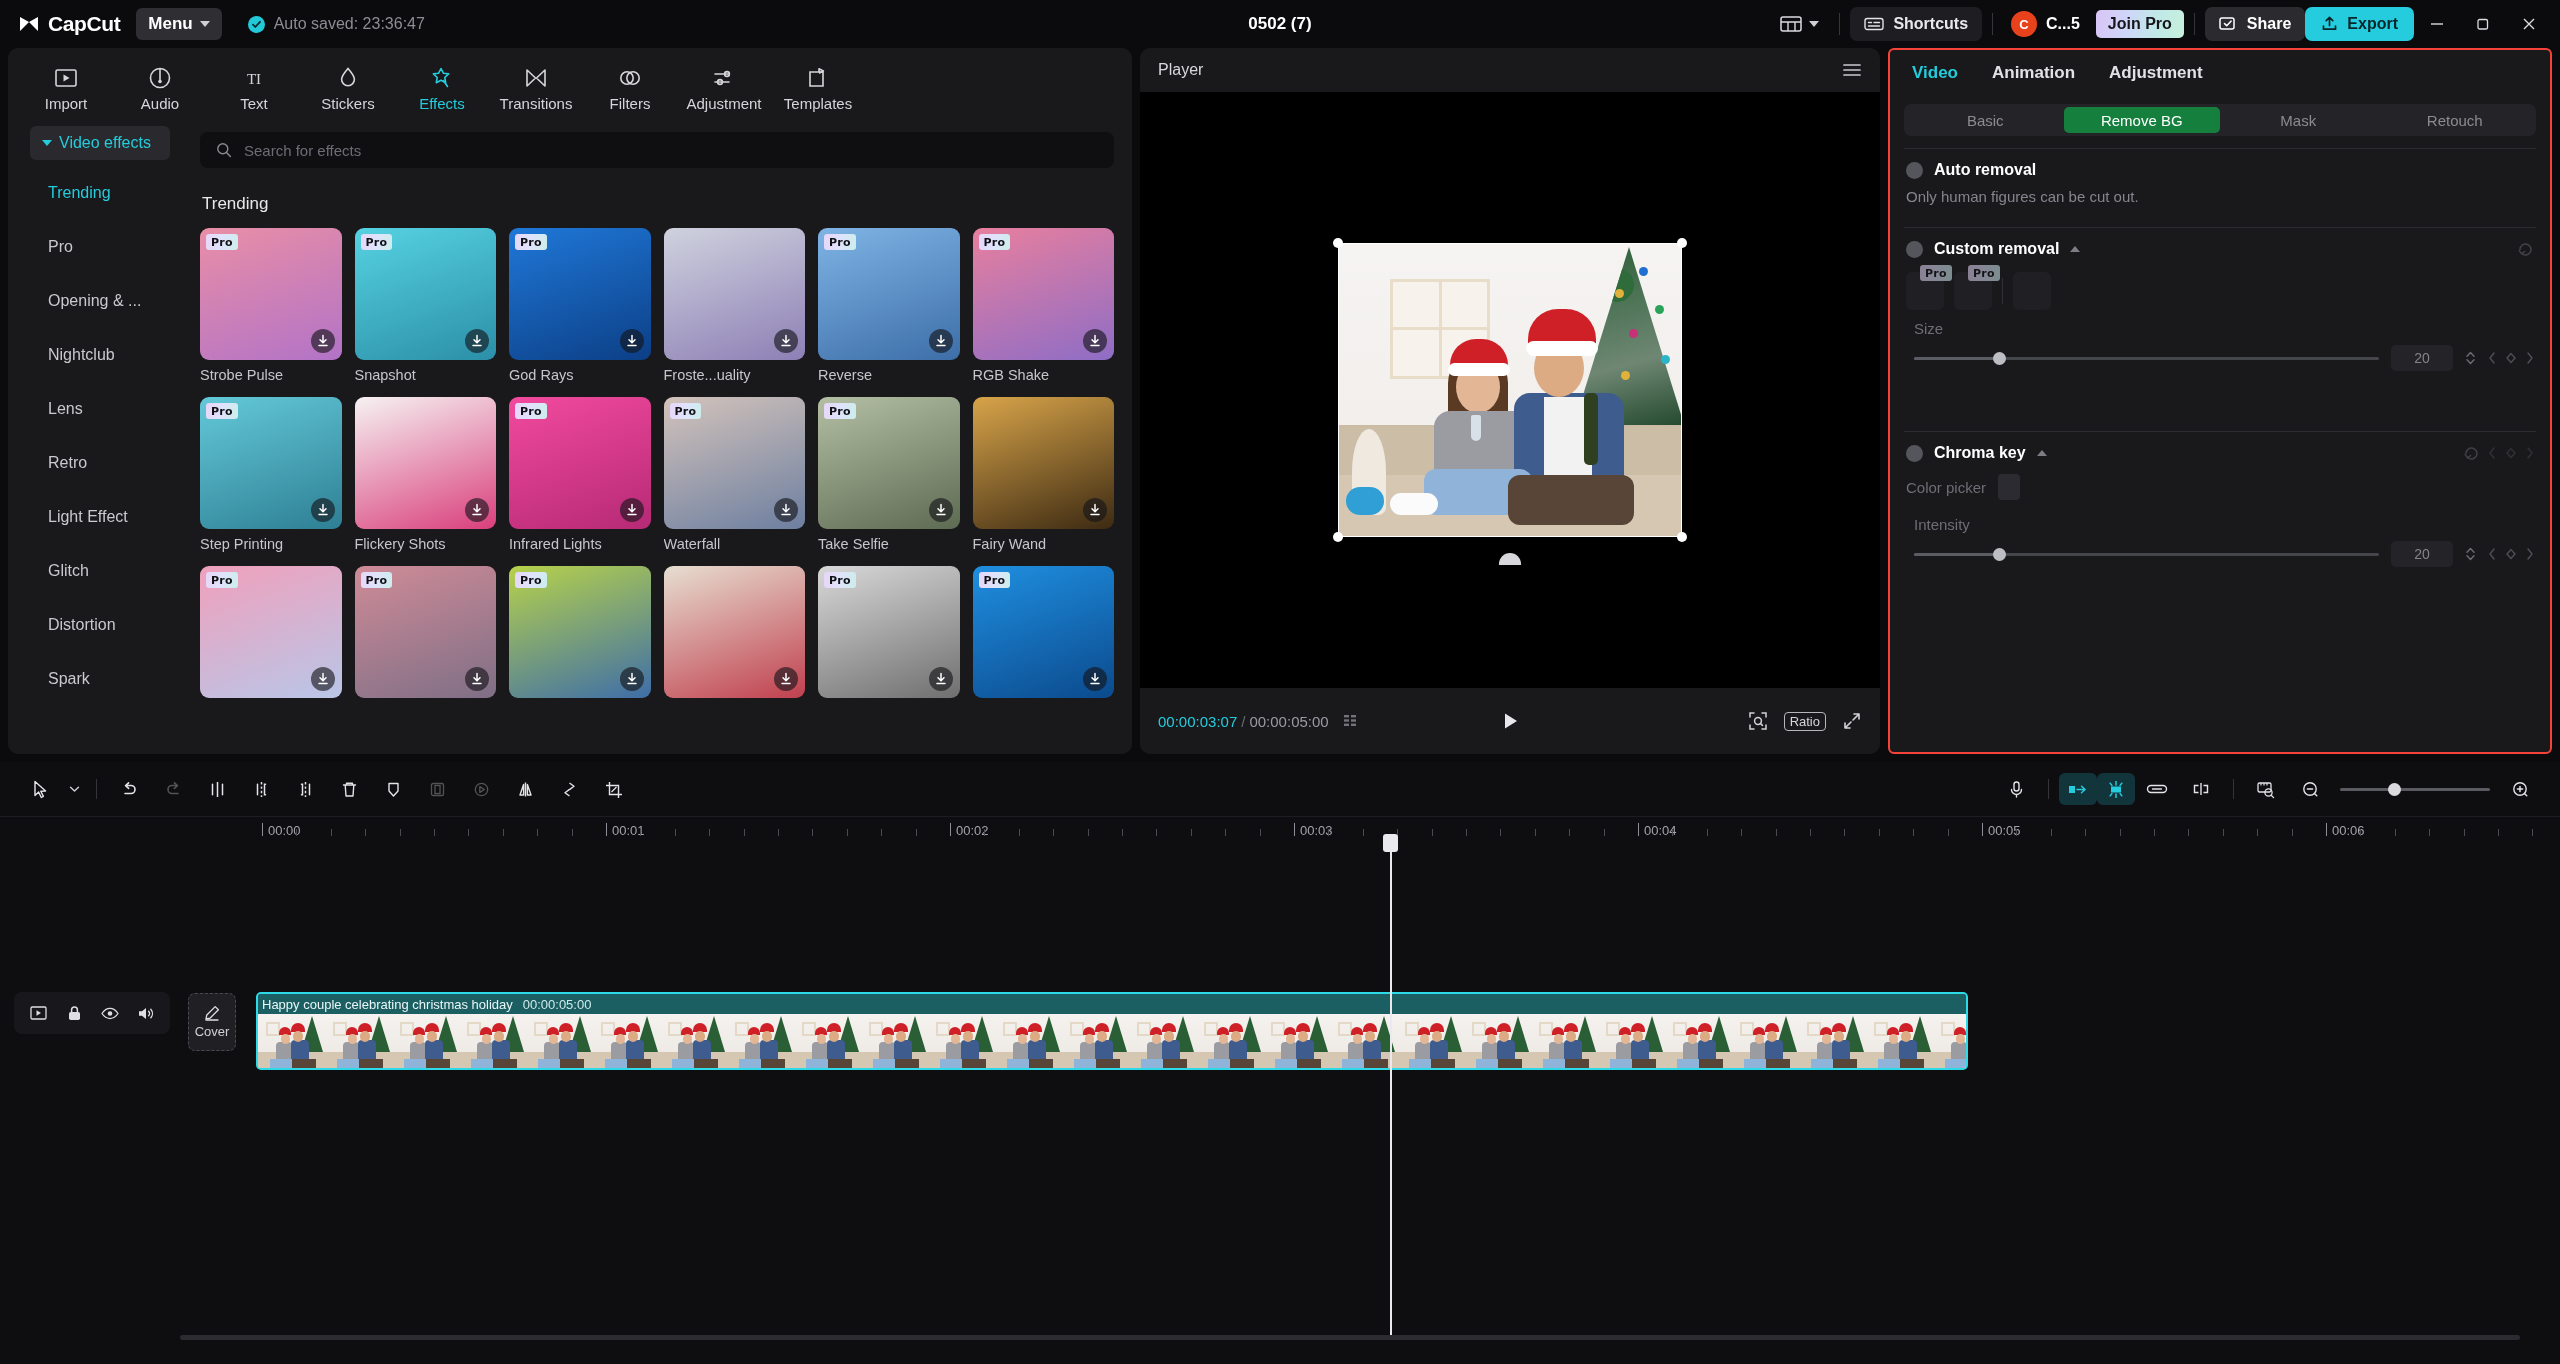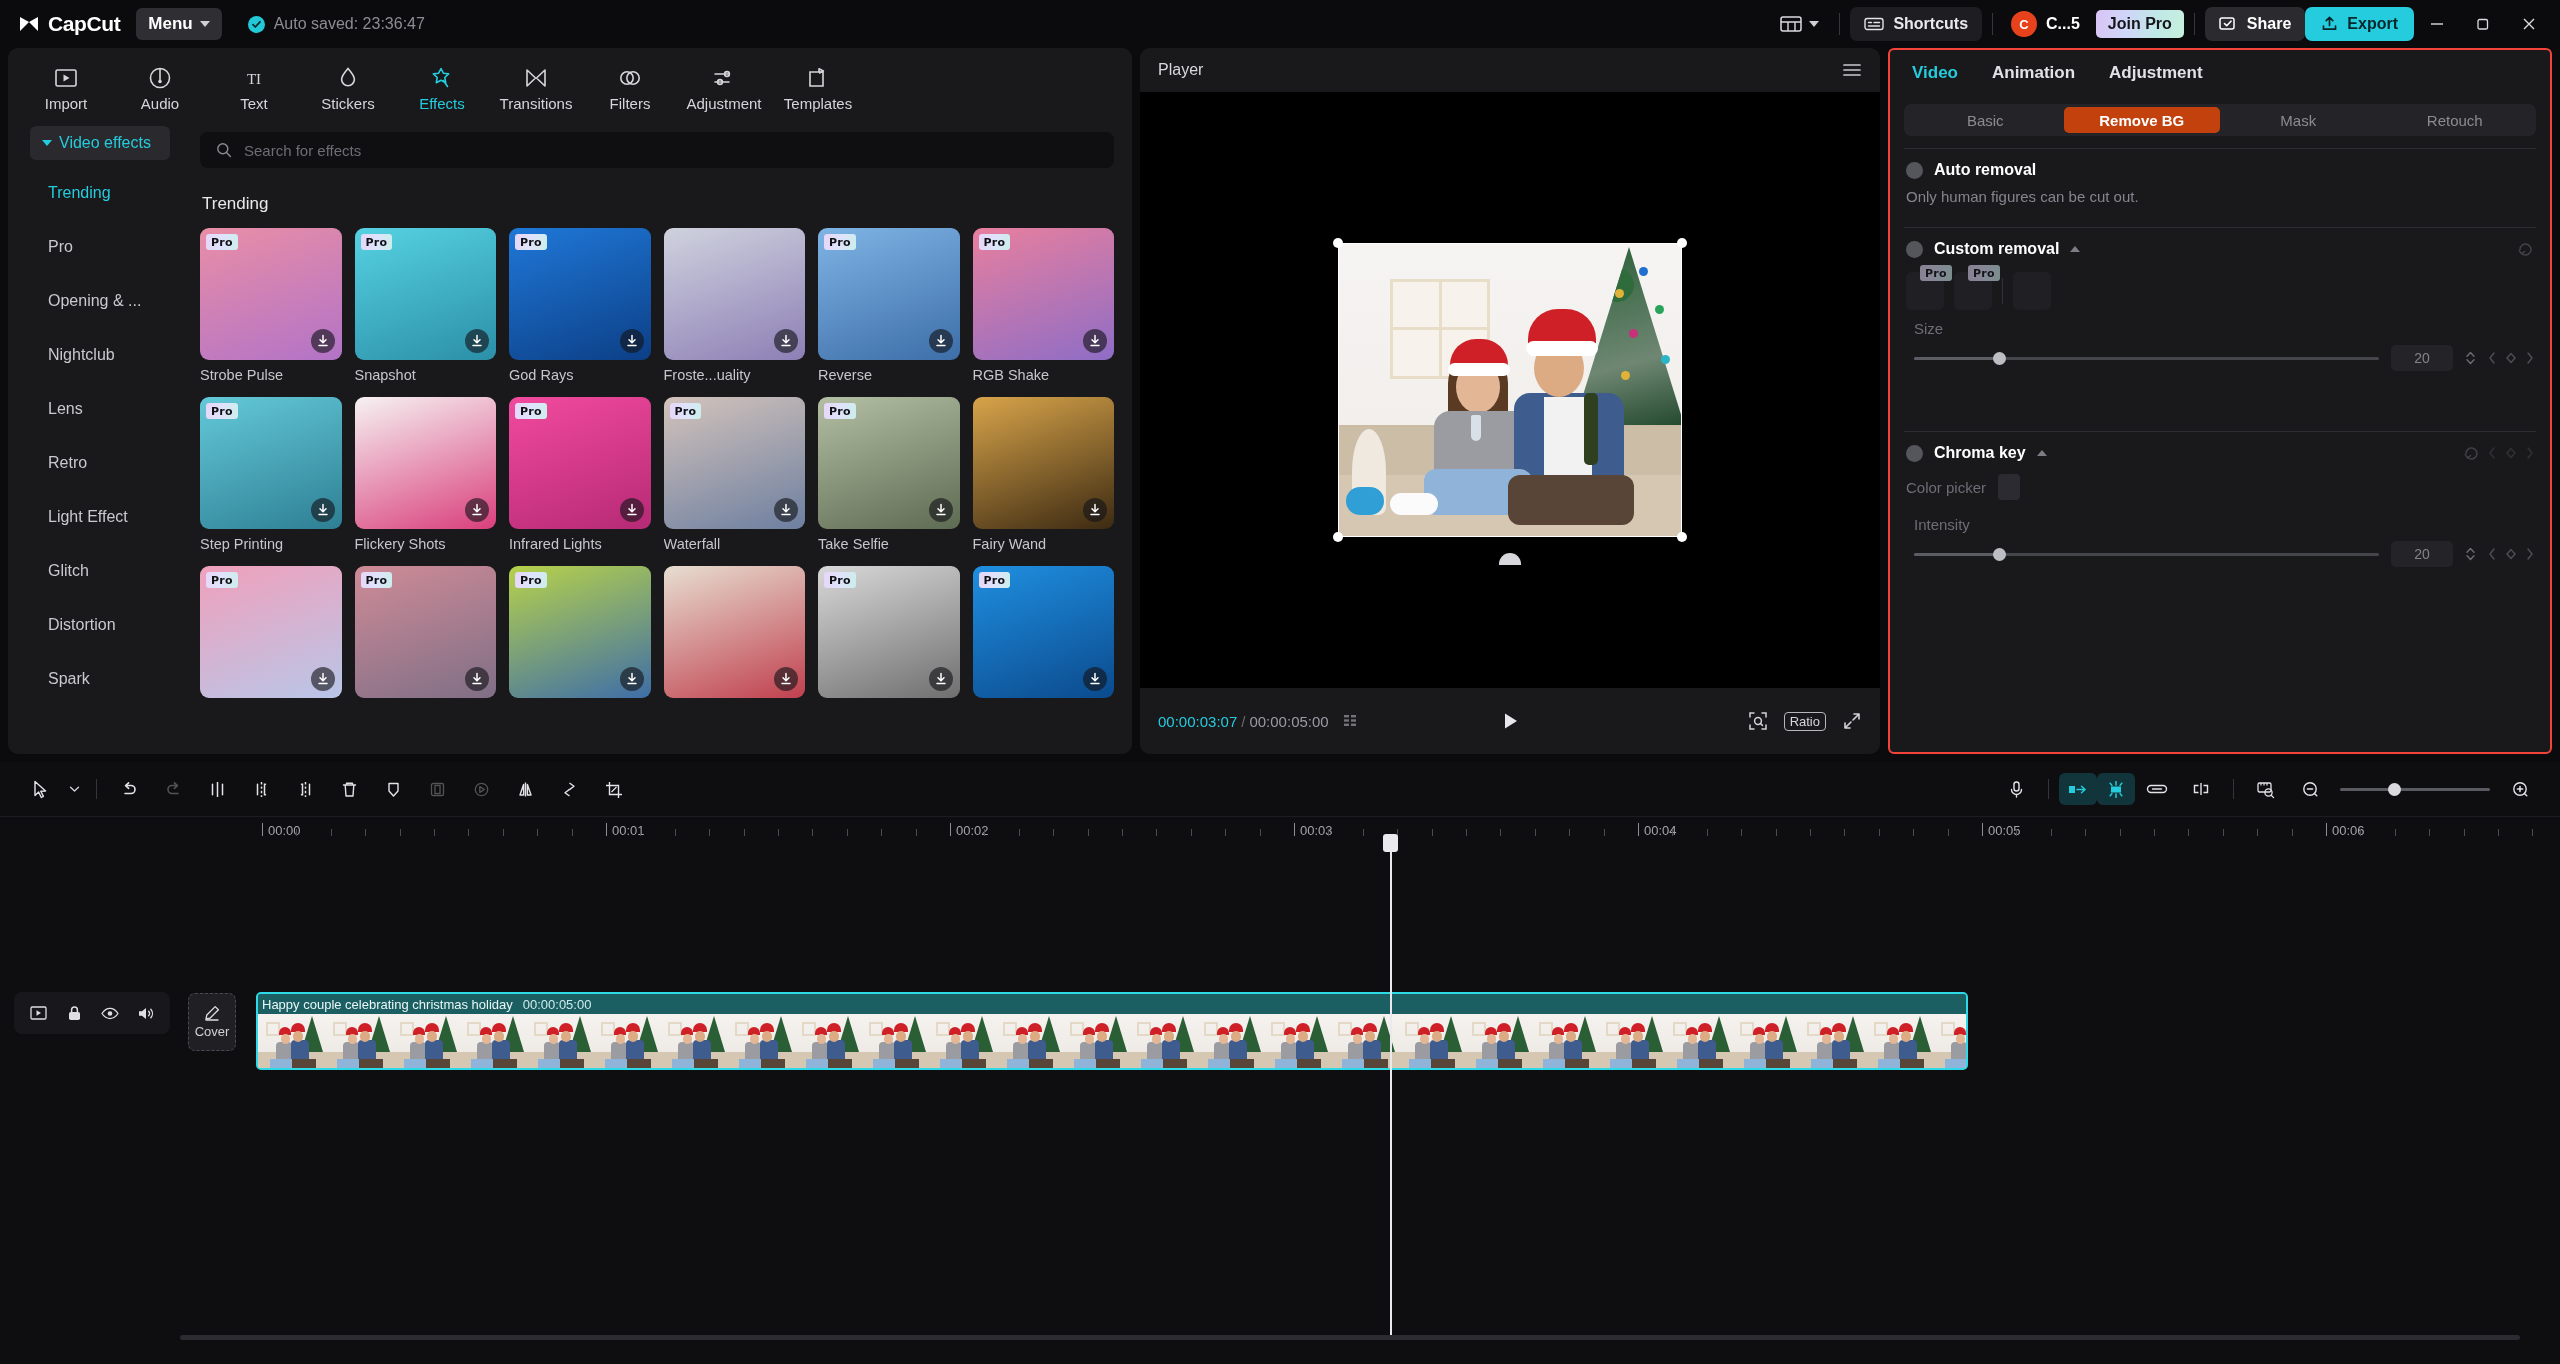--- a/index.html
+++ b/index.html
@@ -167,21 +167,21 @@
   .rightpanel {
     position: absolute; top: 48px; left: 1888px; width: 664px; height: 706px;
     background: #19191c; border-radius: 6px; border: 2px solid #f4443a; overflow: hidden;
   }
   .rp-tabs { height: 46px; display: flex; align-items: center; gap: 34px; padding: 0 22px; }
   .rp-tab { font-size: 17px; font-weight: 700; color: #e2e2e6; cursor: pointer; }
   .rp-tab.active { color: #24ccdd; }
   .segbar { margin: 8px 14px 0 14px; height: 32px; border-radius: 7px; background: #242428; display: flex; padding: 3px; }
   .seg { flex: 1; border-radius: 5px; display: flex; align-items: center; justify-content: center;
          font-size: 15px; color: #8b8b92; cursor: pointer; }
-  .seg.active { background: #c2410c; color: #fff; font-weight: bold; }
+  .seg.active { background: #15803d; color: #fff; }
   .hr { height: 1px; background: #2c2c31; margin: 12px 14px; }
   .rowhdr { display: flex; align-items: center; gap: 11px; padding: 0 16px; }
   .toggle { width: 17px; height: 17px; border-radius: 50%; background: #55555c; }
   .rowhdr .rtitle { font-size: 16px; font-weight: 700; color: #ffffff; }
   .caret-up { width:0;height:0;border-left:5px solid transparent;border-right:5px solid transparent;border-bottom:6px solid #7d7d85; }
   .subtext { padding: 9px 16px 0 16px; font-size: 15px; color: #85858d; }
   .tool-row { display: flex; align-items: center; gap: 10px; padding: 14px 16px 0 16px; }
   .tool-sq { position: relative; width: 38px; height: 38px; border-radius: 6px; background: #26262b; opacity: .55; }
   .tool-sq .probadge { top: -7px; left: 14px; }
   .tool-div { width: 1px; height: 26px; background: #303036; }
@@ -264,20 +264,21 @@
       <span class="caret-d"></span>
     </div>
     <div class="autosave">
       <span class="check-dot">
         <svg width="11" height="11" viewBox="0 0 11 11">
             <path d="M2 5.6 L4.3 8 L9 2.8" stroke="#0b2c30" stroke-width="1.8" fill="none" stroke-linecap="round" stroke-linejoin="round"></path>
           </svg>
       </span>
       <span>Auto saved: 23:36:47</span>
     </div>
+    <div class="proj-title">0502 (7)</div>
     <div class="tb-right">
       <div class="layout-btn">
         <span>
           <svg width="22" height="18" viewBox="0 0 22 18">
               <rect x="1" y="2" width="20" height="14" rx="2" stroke="#dcdce1" stroke-width="1.5" fill="none"></rect>
               <path d="M1 7h20M8 7v9M15 7v9" stroke="#dcdce1" stroke-width="1.4"></path>
             </svg>
         </span>
         <span class="caret-d"></span>
       </div>

